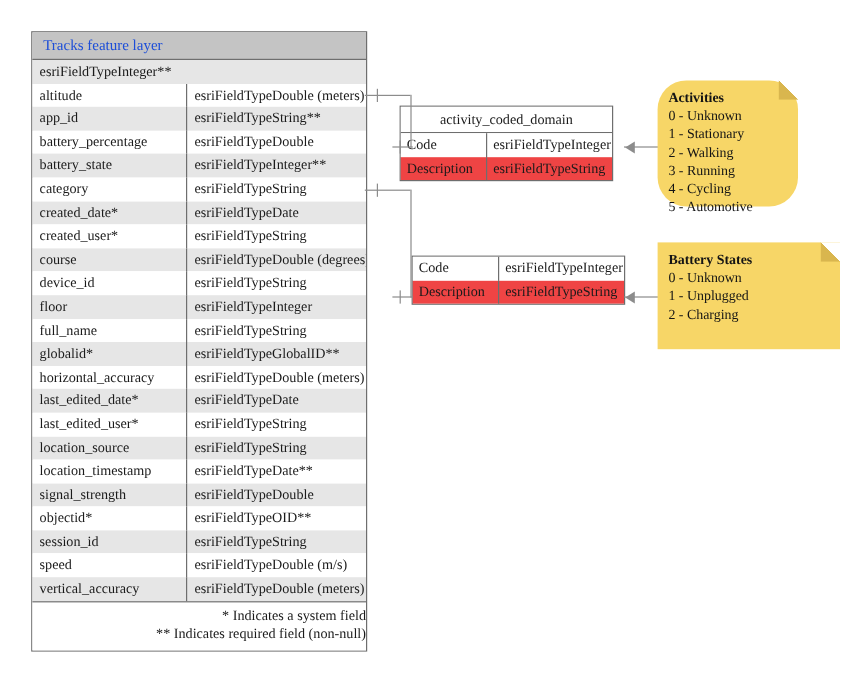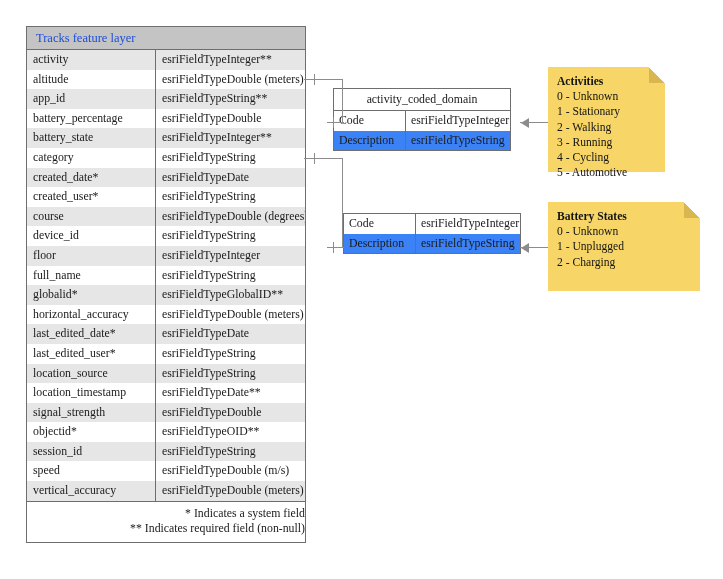--- a/index.html
+++ b/index.html
@@ -96,21 +96,21 @@
     background: #ffffff;
     white-space: nowrap;
   }
   .drow {
     display: flex;
     height: 19.6px;
     line-height: 19.6px;
     font-size: 11.8px;
     background: #ffffff;
   }
-  .drow.alt { background: #3b82f6; }
+  .drow.alt { background: #ef4444; }
   .dkey {
     width: 72px;
     flex: 0 0 72px;
     padding-left: 5px;
     box-sizing: border-box;
     border-right: 1px solid #6e6e6e;
     white-space: nowrap;
   }
   .dval {
     flex: 1 1 auto;
@@ -131,21 +131,21 @@
     white-space: nowrap;
   }
   .note .fold {
     position: absolute;
     top: 0;
     right: 0;
     width: 16px;
     height: 16px;
     background: linear-gradient(225deg, #ffffff 0 50%, #d9b64e 50% 100%);
   }
-  #note-activities { left: 548px; top: 67px; width: 117px; height: 105px; }
+  #note-activities { left: 548px; top: 67px; width: 117px; height: 105px; border-radius: 24px; }
   #note-battery    { left: 548px; top: 202px; width: 152px; height: 89px; }
   .note-title { font-weight: bold; }
   .note-line { }
 
   
   .conn {
     position: absolute;
     background: #8c8c8c;
   }
   .conn.h { height: 1px; }
@@ -165,21 +165,20 @@
     border-right: 8px solid #8c8c8c;
   }
 </style>
 </head>
 <body>
 
 <div id="schema-table">
   <div class="tbl-title">Tracks feature layer</div>
   <div class="rows" id="schema-rows">
       <div class="frow alt">
-        <div class="fname">activity</div>
         <div class="ftype">esriFieldTypeInteger**</div>
       </div>
       <div class="frow">
         <div class="fname">altitude</div>
         <div class="ftype">esriFieldTypeDouble (meters)</div>
       </div>
       <div class="frow alt">
         <div class="fname">app_id</div>
         <div class="ftype">esriFieldTypeString**</div>
       </div>

